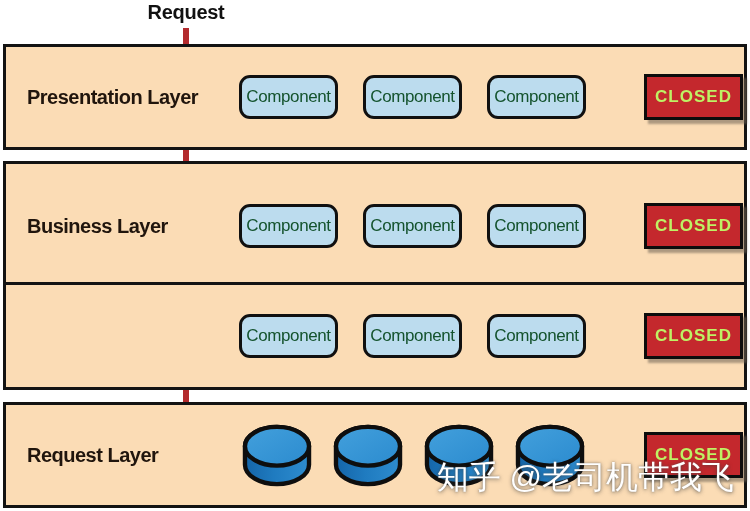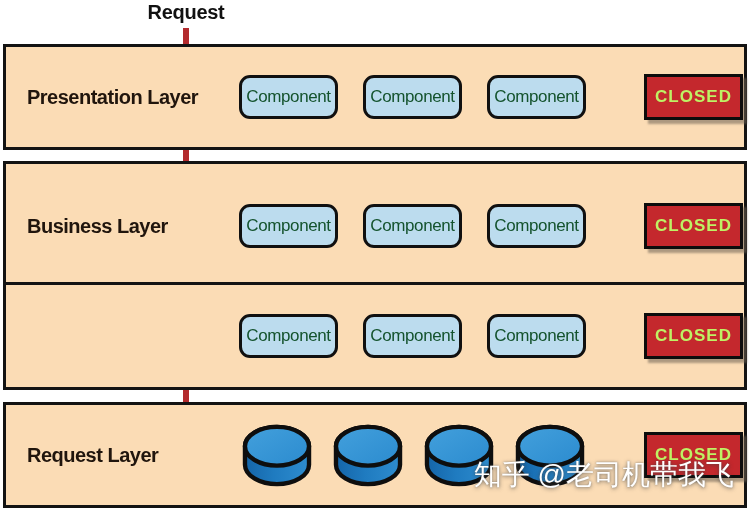--- a/index.html
+++ b/index.html
@@ -62,21 +62,21 @@
 
   .cylinder {
     position:absolute; top:50%; transform:translateY(-50%);
     width:74px; height:66px;
   }
   .cyl-1 { left:234px; } .cyl-2 { left:325px; } .cyl-3 { left:416px; } .cyl-4 { left:507px; }
 
   
   .watermark {
     position:absolute; top:456px; right:16px; z-index:50;
-    font-size:28px; color:#ffffff; white-space:nowrap;
+    font-size:32px; color:#ffffff; white-space:nowrap;
     text-shadow:0 1px 4px rgba(60,60,60,0.65), 0 0 2px rgba(90,90,90,0.5);
   }
 </style>
 </head>
 <body>
 
 <div class="stage">
 
   <svg width="0" height="0" style="position:absolute" aria-hidden="true">
     <defs>

